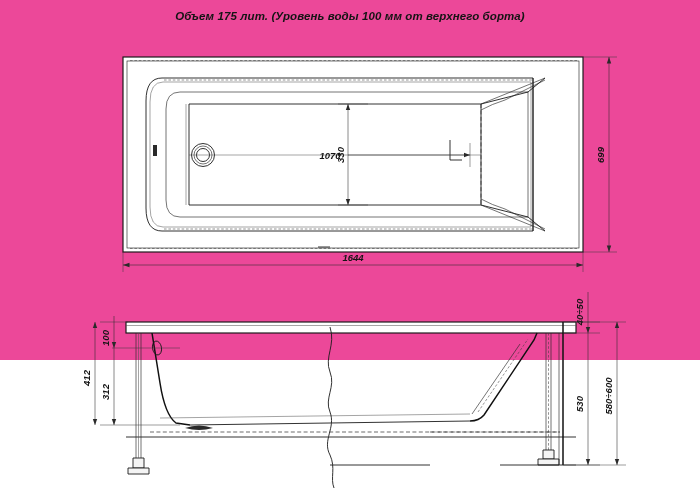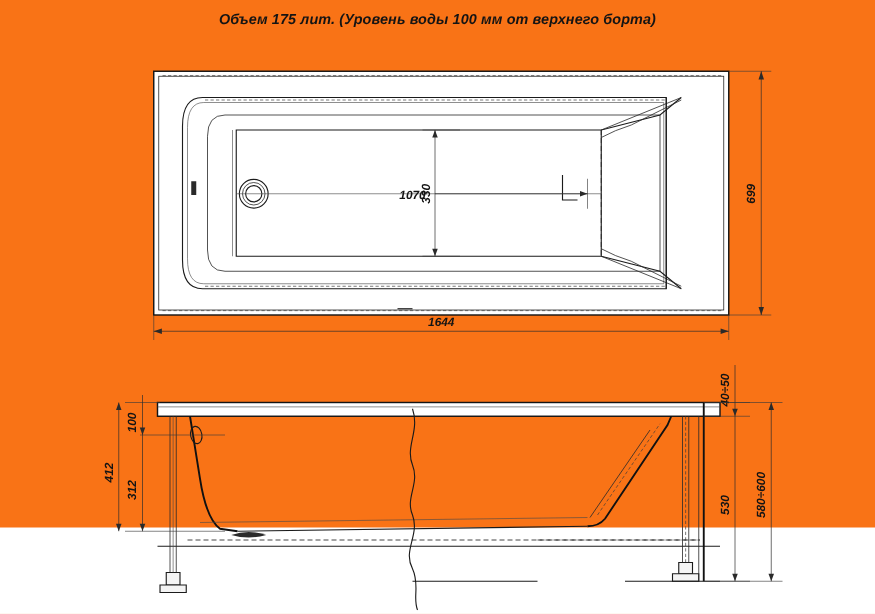--- a/index.html
+++ b/index.html
@@ -12,22 +12,22 @@
     width: 700px;
     height: 491px;
     overflow: hidden;
     font-family: "Liberation Sans", sans-serif;
     color: #1a1a1a;
     position: relative;
   }
   #drawing-root {
     position: relative;
     width: 700px;
-    height: 422px;
-    background: #f97316;
+    height: 360px;
+    background: #ec4899;
   }
   .title-bar {
     position: absolute;
     top: 6px;
     left: 0;
     width: 700px;
     text-align: center;
     pointer-events: none;
   }
   .title-text {

